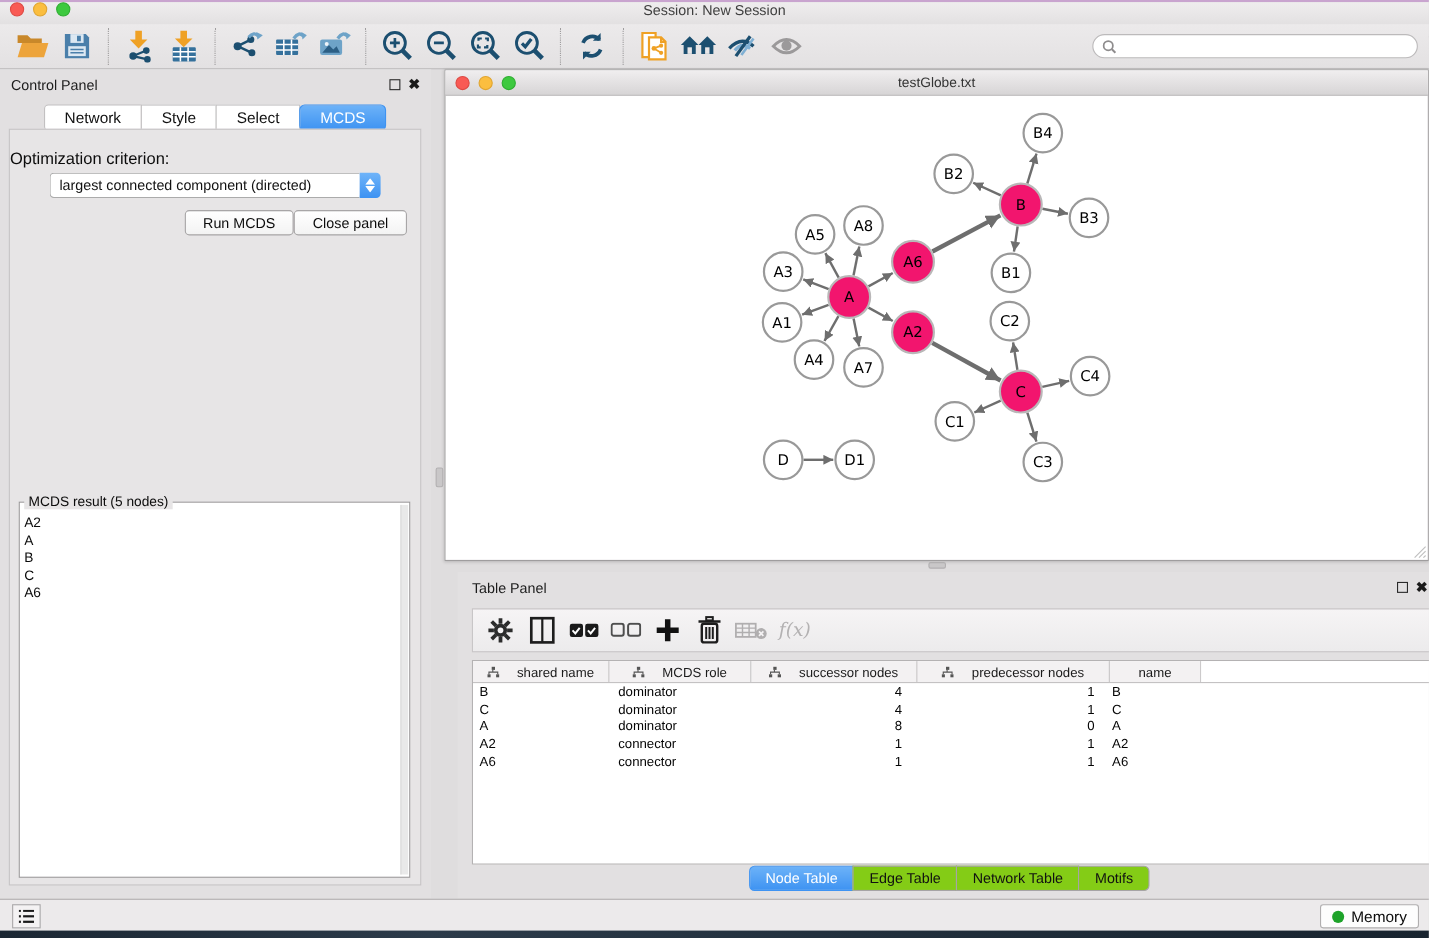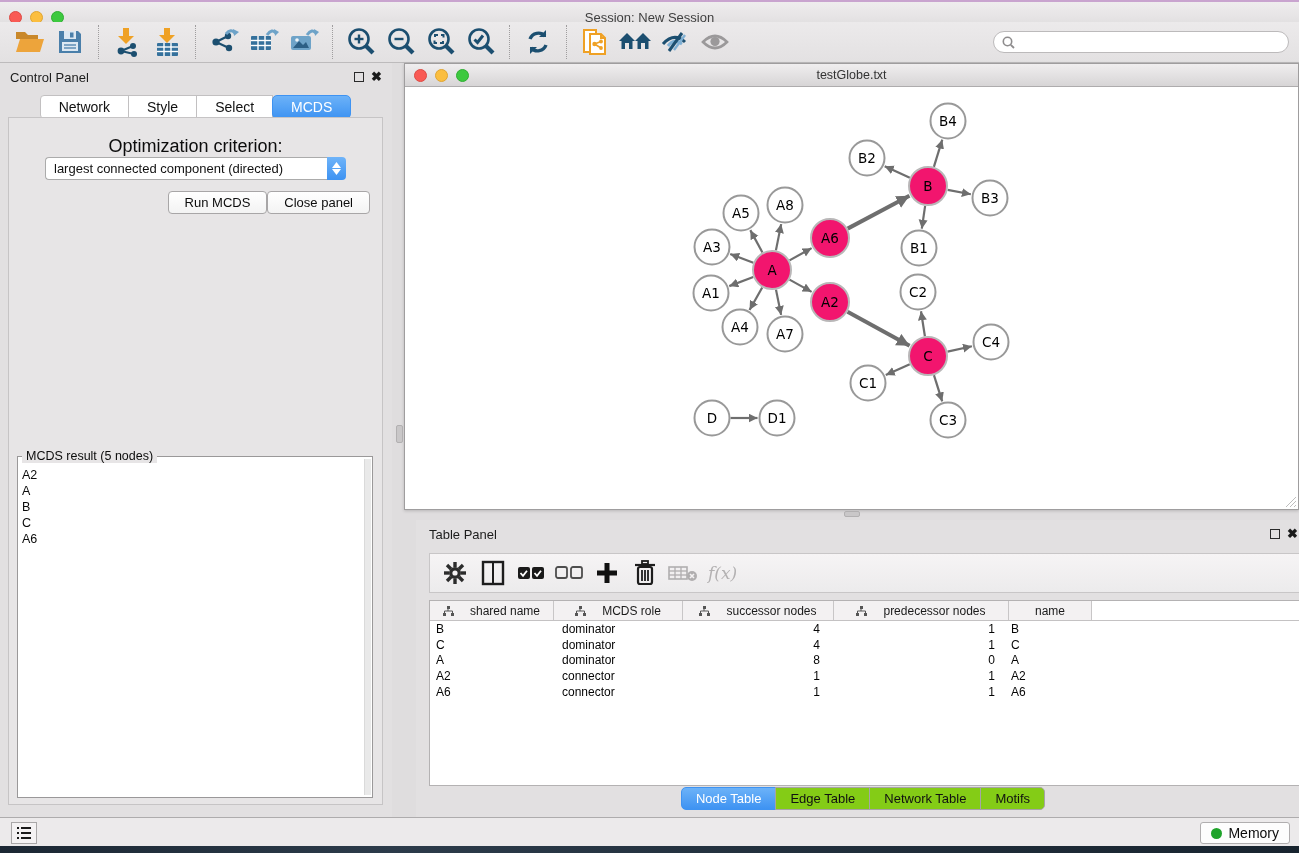--- a/index.html
+++ b/index.html
@@ -4,21 +4,21 @@
 <style>
   * { margin:0; padding:0; box-sizing:border-box; }
   html,body { width:1299px; height:853px; }
   body { font-family:"Liberation Sans", sans-serif; background:#dfddde; overflow:hidden; }
   #screen { position:relative; width:1299px; height:853px; background:#dfddde; }
 
   
   #top-accent { position:absolute; top:0; left:0; right:0; height:2px; background:#c9a4cf; }
   #titlebar { position:absolute; top:2px; left:0; right:0; height:32px;
     background:linear-gradient(#efedee,#dcdadb); border-bottom:1px solid #b6b4b5;
-    display:flex; align-items:center; }
+    display:flex; }
   .traffic { display:flex; gap:8px; margin-left:9px; }
   .light { width:13px; height:13px; border-radius:50%; }
   .light.red { background:#f95a54; border:1px solid #dd4a44; }
   .light.yellow { background:#fbbe3f; border:1px solid #e0a531; }
   .light.green { background:#3dc93f; border:1px solid #2fae32; }
   #window-title { position:absolute; left:0; right:0; text-align:center; font-size:13px; color:#3f3f3f; }
 
   
   #toolbar { position:absolute; top:22px; left:0; right:0; height:41px;
     background:linear-gradient(#eceaeb,#e3e1e2); border-bottom:1px solid #bdbbbc;
@@ -37,21 +37,21 @@
   .panel-head-icons { margin-left:auto; display:flex; gap:7px; align-items:center; }
   .float-box { width:10px; height:10px; border:1.5px solid #2a2a2a; }
   .close-x { font-size:13px; font-weight:bold; color:#1a1a1a; line-height:10px; }
   #cp-tabs { position:absolute; top:32px; left:0; right:0; display:flex; justify-content:center; }
   .cp-tab { font-size:14px; padding:3px 18px; background:#fff; border:1px solid #c2c0c1; color:#111;
     margin-left:-1px; cursor:default; }
   .cp-tab:first-child { border-radius:4px 0 0 4px; }
   .cp-tab.active { background:linear-gradient(#6cb2f8,#3e93f2); color:#fff; border-color:#3e93f2; border-radius:5px; }
   #cp-content { position:absolute; left:8px; right:9px; top:54px; bottom:12px;
     background:#e7e5e6; border:1px solid #c6c4c5; }
-  #opt-label { text-align:center; margin-top:18px; font-size:18px; color:#0c0c0c; }
+  #opt-label { text-align:left; margin-top:18px; font-size:15px; color:#0c0c0c; }
   #criterion-row { position:absolute; left:36px; right:36px; top:39px; height:23px; display:flex; }
   #criterion-select { flex:1; background:#fff; border:1px solid #ababab; border-right:none;
     border-radius:4px 0 0 4px; font-size:13px; display:flex; align-items:center; padding-left:8px; color:#111; }
   #criterion-stepper { width:19px; background:linear-gradient(#6fb4f9,#3d92f2); border-radius:0 4px 4px 0;
     display:flex; flex-direction:column; align-items:center; justify-content:center; gap:1px; }
   #criterion-stepper svg { display:block; }
   #cp-buttons { position:absolute; top:73px; left:0; right:12px; display:flex; justify-content:flex-end; gap:0; }
   .mac-btn { background:linear-gradient(#ffffff,#f3f3f3); border:1px solid #a8a6a7; border-radius:4px;
     font-size:13px; padding:2px 16px; height:23px; color:#0c0c0c; }
   #result-group { position:absolute; left:8px; right:9px; top:338px; bottom:6px;

